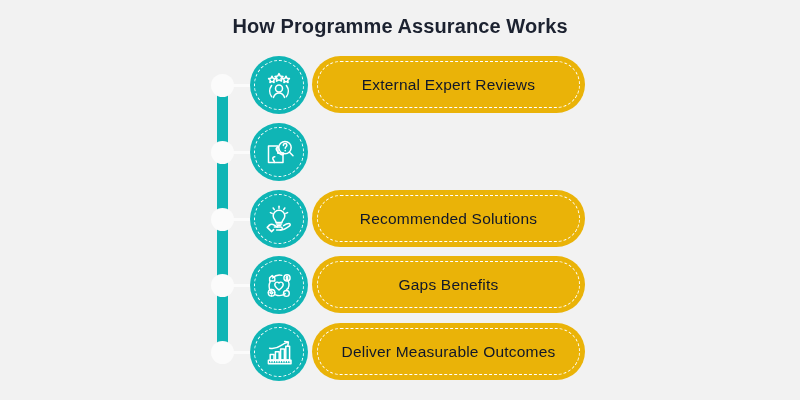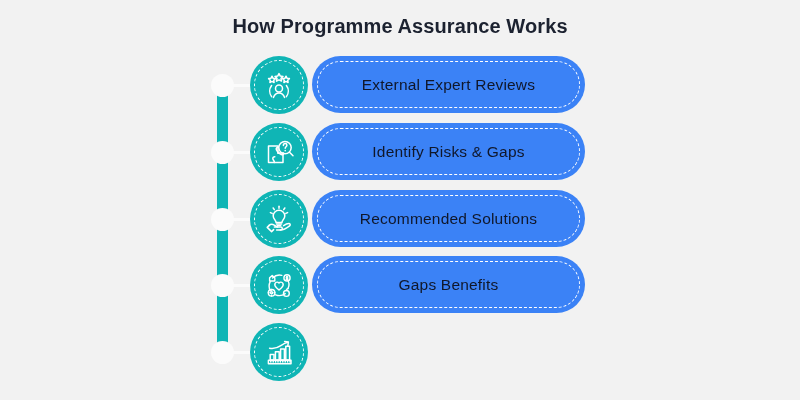--- a/index.html
+++ b/index.html
@@ -113,21 +113,21 @@
     height: 36px;
     display: block;
   }
 
   .step-pill {
     position: absolute;
     left: 312px;
     top: 0px;
     width: 273px;
     height: 57px;
-    background: #3b82f6;
+    background: #eab308;
     border-radius: 29px;
     box-sizing: border-box;
   }
   .step-pill .pill-dash {
     position: absolute;
     left: 5px;
     top: 5px;
     right: 5px;
     bottom: 5px;
     border: 1.8px dashed #ffffff;
@@ -196,24 +196,20 @@
         <svg viewBox="0 0 36 36" fill="none" stroke="#ffffff" stroke-width="1.5" stroke-linecap="round" stroke-linejoin="round">
           <path d="M7.5 12 H17 V19 H22 V28.5 H7.5 Z"></path>
           <path d="M17 19 C17 17 15.2 16.6 15.2 15.1 C15.2 14 16.1 13.2 17.2 13.2"></path>
           <path d="M17 19 C19 19 19.4 20.7 20.9 20.7 C22 20.7 22.6 19.9 22.6 18.9"></path>
           <path d="M13.4 28.5 C13.4 26.5 11.8 26.1 11.8 24.6 C11.8 23.4 12.7 22.7 13.8 22.7"></path>
           <circle cx="24" cy="13.6" r="6.2"></circle>
           <path d="M28.5 18.2 L32 21.8"></path>
           <path d="M22.4 11.6 C22.4 10.3 23.2 9.6 24.2 9.6 C25.2 9.6 25.9 10.3 25.9 11.3 C25.9 12.6 24.2 12.8 24.2 14.2"></path>
           <path d="M24.2 16.5 L24.2 16.7"></path>
         </svg>
-      </div>
-      <div class="step-pill">
-        <div class="pill-dash"></div>
-        <div class="pill-label">Identify Risks &amp; Gaps</div>
       </div>
     </div>
 
     <div class="step-row r2">
       <div class="node-dot"></div>
       <div class="node-connector">
           <i></i>
         </div>
       <div class="icon-badge">
         <div class="ring"></div>
@@ -290,16 +286,20 @@
           <path d="M12.2 26.2 V28"></path>
           <path d="M14.6 26.2 V28"></path>
           <path d="M17 26.2 V28"></path>
           <path d="M19.4 26.2 V28"></path>
           <path d="M21.8 26.2 V28"></path>
           <path d="M24.2 26.2 V28"></path>
           <path d="M26.6 26.2 V28"></path>
           <path d="M29 26.2 V28"></path>
         </svg>
       </div>
+      <div class="step-pill">
+        <div class="pill-dash"></div>
+        <div class="pill-label">Deliver Measurable Outcomes</div>
+      </div>
     </div>
 
   </div>
 </div>
 
 </body></html>

